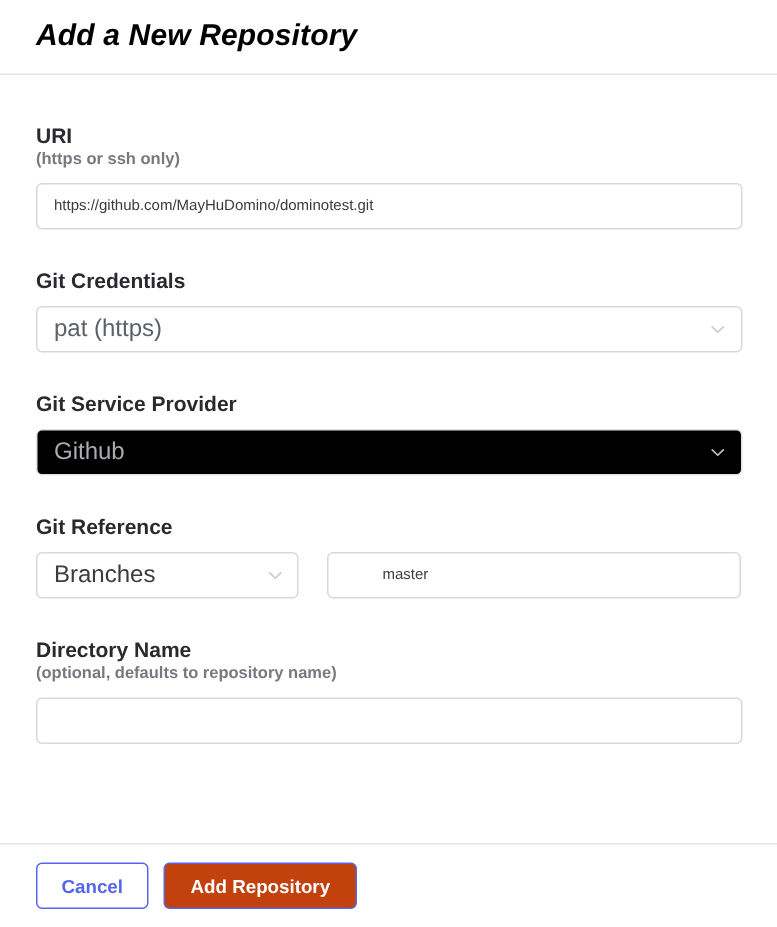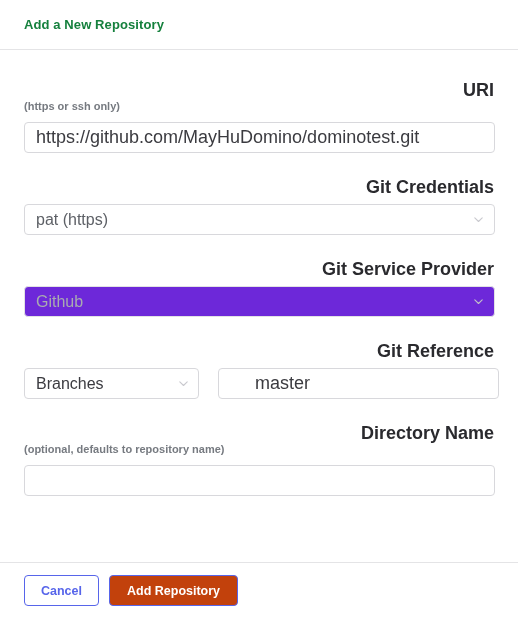--- a/index.html
+++ b/index.html
@@ -30,49 +30,49 @@
     height: 50px;
     flex: 0 0 50px;
     box-sizing: border-box;
     padding: 0 24px;
     display: flex;
     align-items: center;
     border-bottom: 1px solid #e4e4e6;
     background: #ffffff;
   }
   .dialog-title {
-    font-size: 13px;
-    font-weight: bold;
-    color: #15803d;
+    font-size: 20px;
+    font-weight: bold;
+    color: #000000;
     letter-spacing: 0.1px;
+    font-style: italic;
   }
 
   
   .dialog-body {
     flex: 1 1 auto;
     box-sizing: border-box;
     padding: 33px 24px 0 24px;
     overflow: hidden;
     background: #ffffff;
   }
 
   .field-group {
     margin-bottom: 27px;
   }
   .field-group:last-child {
     margin-bottom: 0;
   }
 
   .field-label {
-    font-size: 18px;
+    font-size: 14px;
     font-weight: bold;
     color: #2a2a2e;
     line-height: 15px;
     display: block;
-    text-align: right;
   }
   .field-sublabel {
     font-size: 11px;
     font-weight: bold;
     color: #767a80;
     line-height: 14px;
     display: block;
     margin-top: 1px;
   }
   .field-control {
@@ -81,21 +81,21 @@
 
   
   .text-input {
     box-sizing: border-box;
     width: 471px;
     height: 31px;
     border: 1px solid #d8d8dc;
     border-radius: 4px;
     background: #ffffff;
     font-family: "Liberation Sans", sans-serif;
-    font-size: 18px;
+    font-size: 10px;
     color: #3b3b40;
     padding: 0 11px;
     outline: none;
     display: block;
   }
   .text-input::placeholder {
     color: #a9a9ae;
   }
 
   
@@ -114,21 +114,21 @@
   }
   .select-value {
     font-size: 16px;
     color: #5d6066;
     flex: 1 1 auto;
     white-space: nowrap;
     overflow: hidden;
     text-overflow: ellipsis;
   }
   .select-box.disabled {
-    background: #6d28d9;
+    background: #000000;
     border-color: #e2e2e4;
     cursor: default;
   }
   .select-box.disabled .select-value {
     color: #a9abb0;
   }
   .chevron {
     flex: 0 0 auto;
     width: 13px;
     height: 13px;

